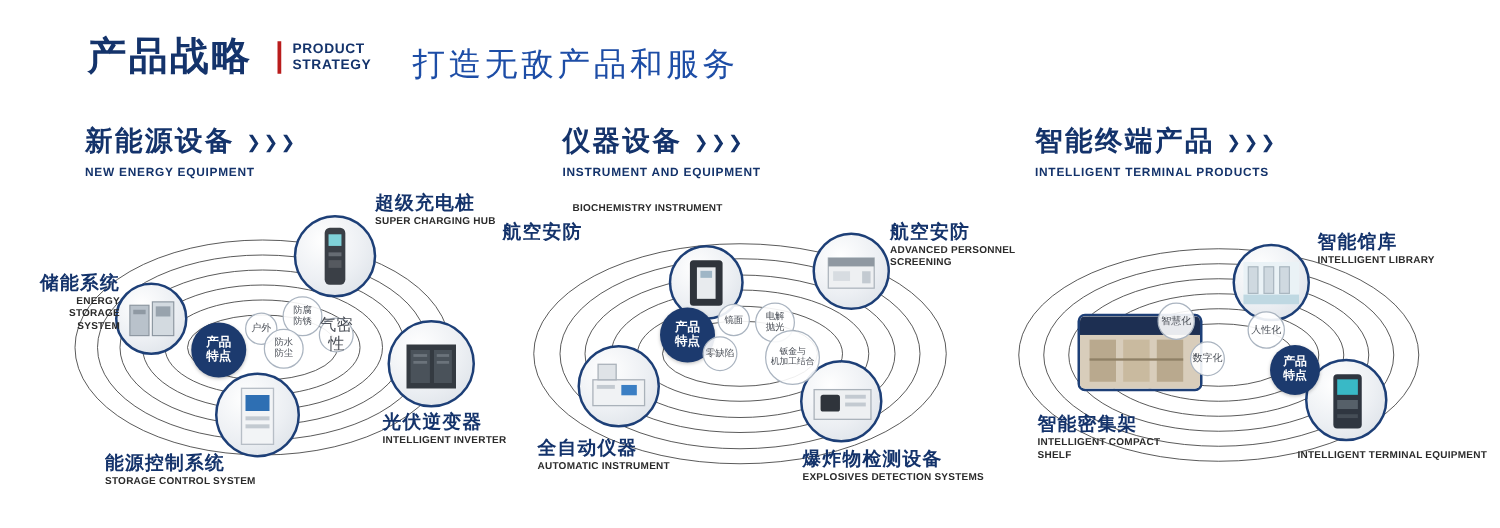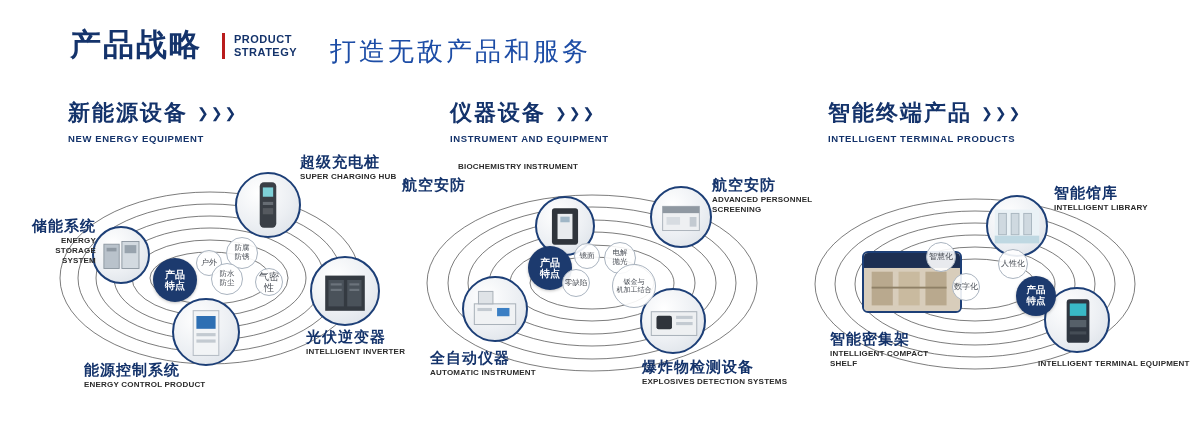--- a/index.html
+++ b/index.html
@@ -50,21 +50,21 @@
   .f-s1{left:153px;top:258px;width:44px;height:44px;font-size:10px}
   .f-s2{left:528px;top:246px;width:44px;height:44px;font-size:10px}
   .f-s3{left:1016px;top:276px;width:40px;height:40px;font-size:9.5px}
 
   
   .bubble{position:absolute;border-radius:50%;border:1px solid #aab4c0;background:rgba(255,255,255,.9);
           color:#4a4f57;display:flex;align-items:center;justify-content:center;text-align:center;
           white-space:pre-line;line-height:1.15}
   .b-s1-0{left:196px;top:250px;width:26px;height:26px;font-size:8px}
   .b-s1-1{left:226px;top:237px;width:32px;height:32px;font-size:7.5px}
-  .b-s1-2{left:255px;top:268px;width:28px;height:28px;font-size:10px}
+  .b-s1-2{left:255px;top:254px;width:28px;height:28px;font-size:13px}
   .b-s1-3{left:211px;top:263px;width:32px;height:32px;font-size:7.5px}
   .b-s2-0{left:574px;top:243px;width:26px;height:26px;font-size:7.5px}
   .b-s2-1{left:604px;top:242px;width:32px;height:32px;font-size:7.5px}
   .b-s2-2{left:562px;top:269px;width:28px;height:28px;font-size:7.5px}
   .b-s2-3{left:612px;top:264px;width:44px;height:44px;font-size:7px}
   .b-s3-0{left:926px;top:242px;width:30px;height:30px;font-size:8px}
   .b-s3-1{left:998px;top:249px;width:30px;height:30px;font-size:8px}
   .b-s3-2{left:952px;top:273px;width:28px;height:28px;font-size:8px}
 
   
@@ -183,21 +183,21 @@
 <div class="plabel l-s1-charge">
   <div class="zh">超级充电桩</div>
   <div class="en">SUPER CHARGING HUB</div>
 </div>
 <div class="plabel l-s1-inverter">
   <div class="zh">光伏逆变器</div>
   <div class="en">INTELLIGENT INVERTER</div>
 </div>
 <div class="plabel l-s1-control">
   <div class="zh">能源控制系统</div>
-  <div class="en">ENERGY CONTROL PRODUCT</div>
+  <div class="en">STORAGE CONTROL SYSTEM</div>
 </div>
 
 <div class="pnode n-s2-gate">
   <svg viewBox="0 0 60 60">
     <rect x="16" y="11" width="28" height="39" rx="3" fill="#2f343b"></rect>
     <rect x="22" y="17" width="16" height="27" fill="#e8ebee"></rect>
     <rect x="25" y="20" width="10" height="6" fill="#9fb6c6"></rect>
   </svg>
 </div>
 <div class="pnode n-s2-box">

